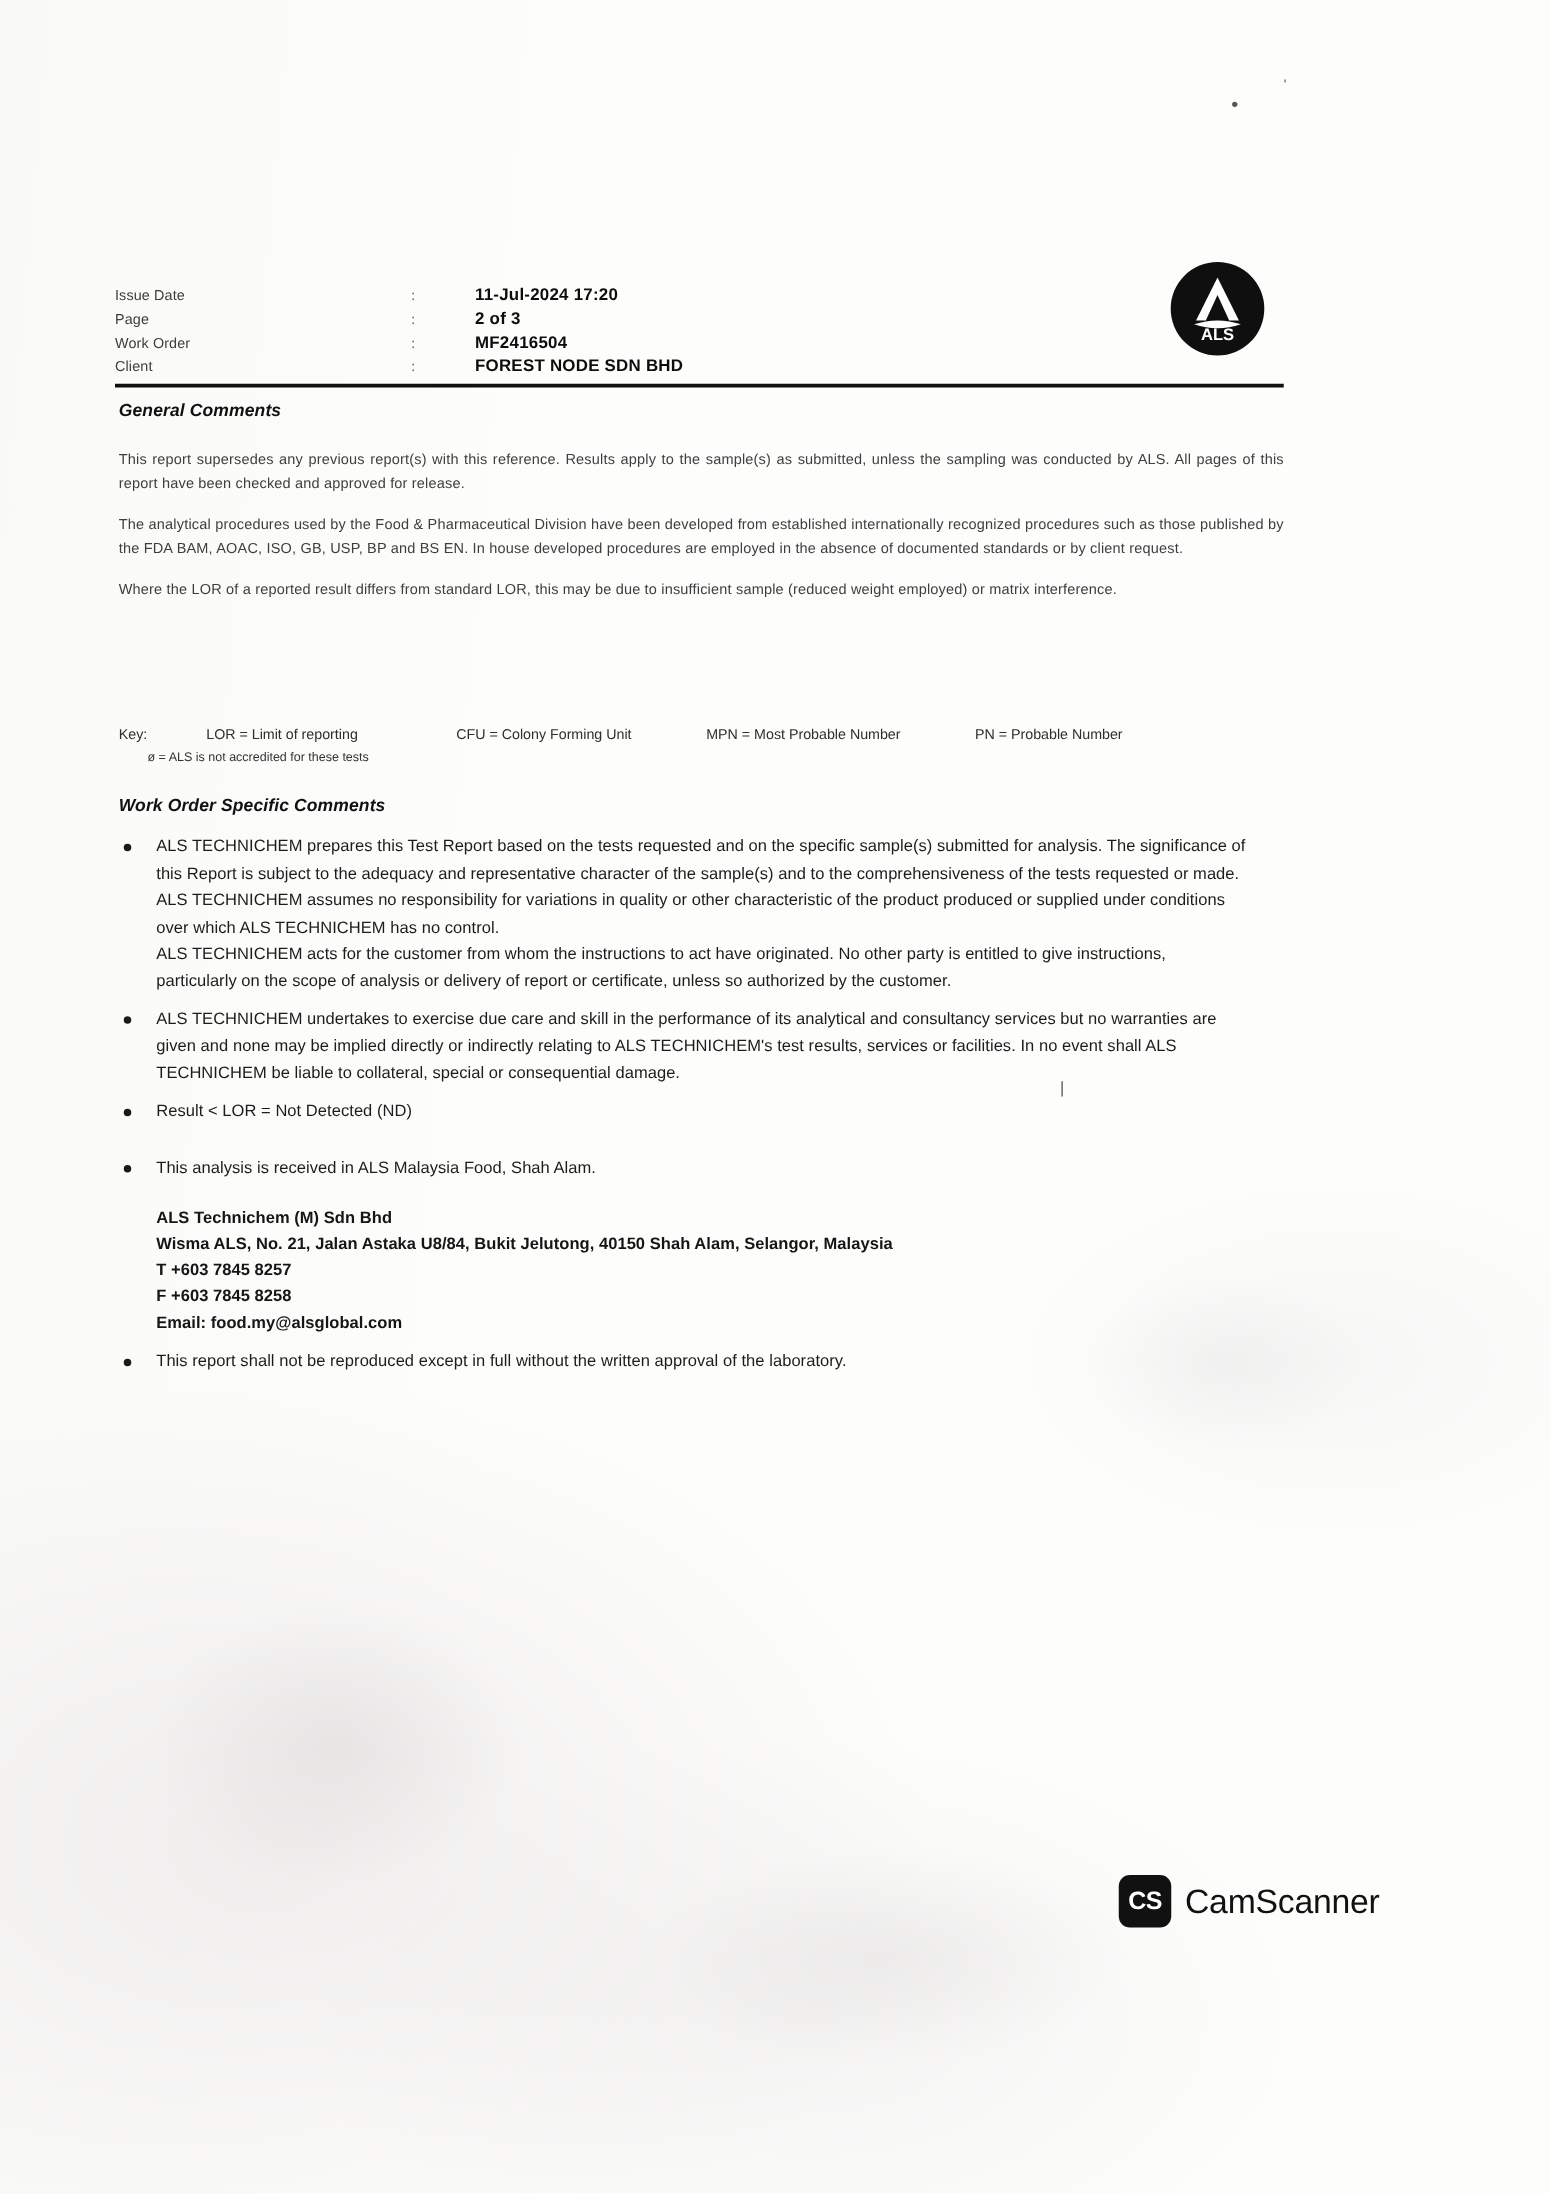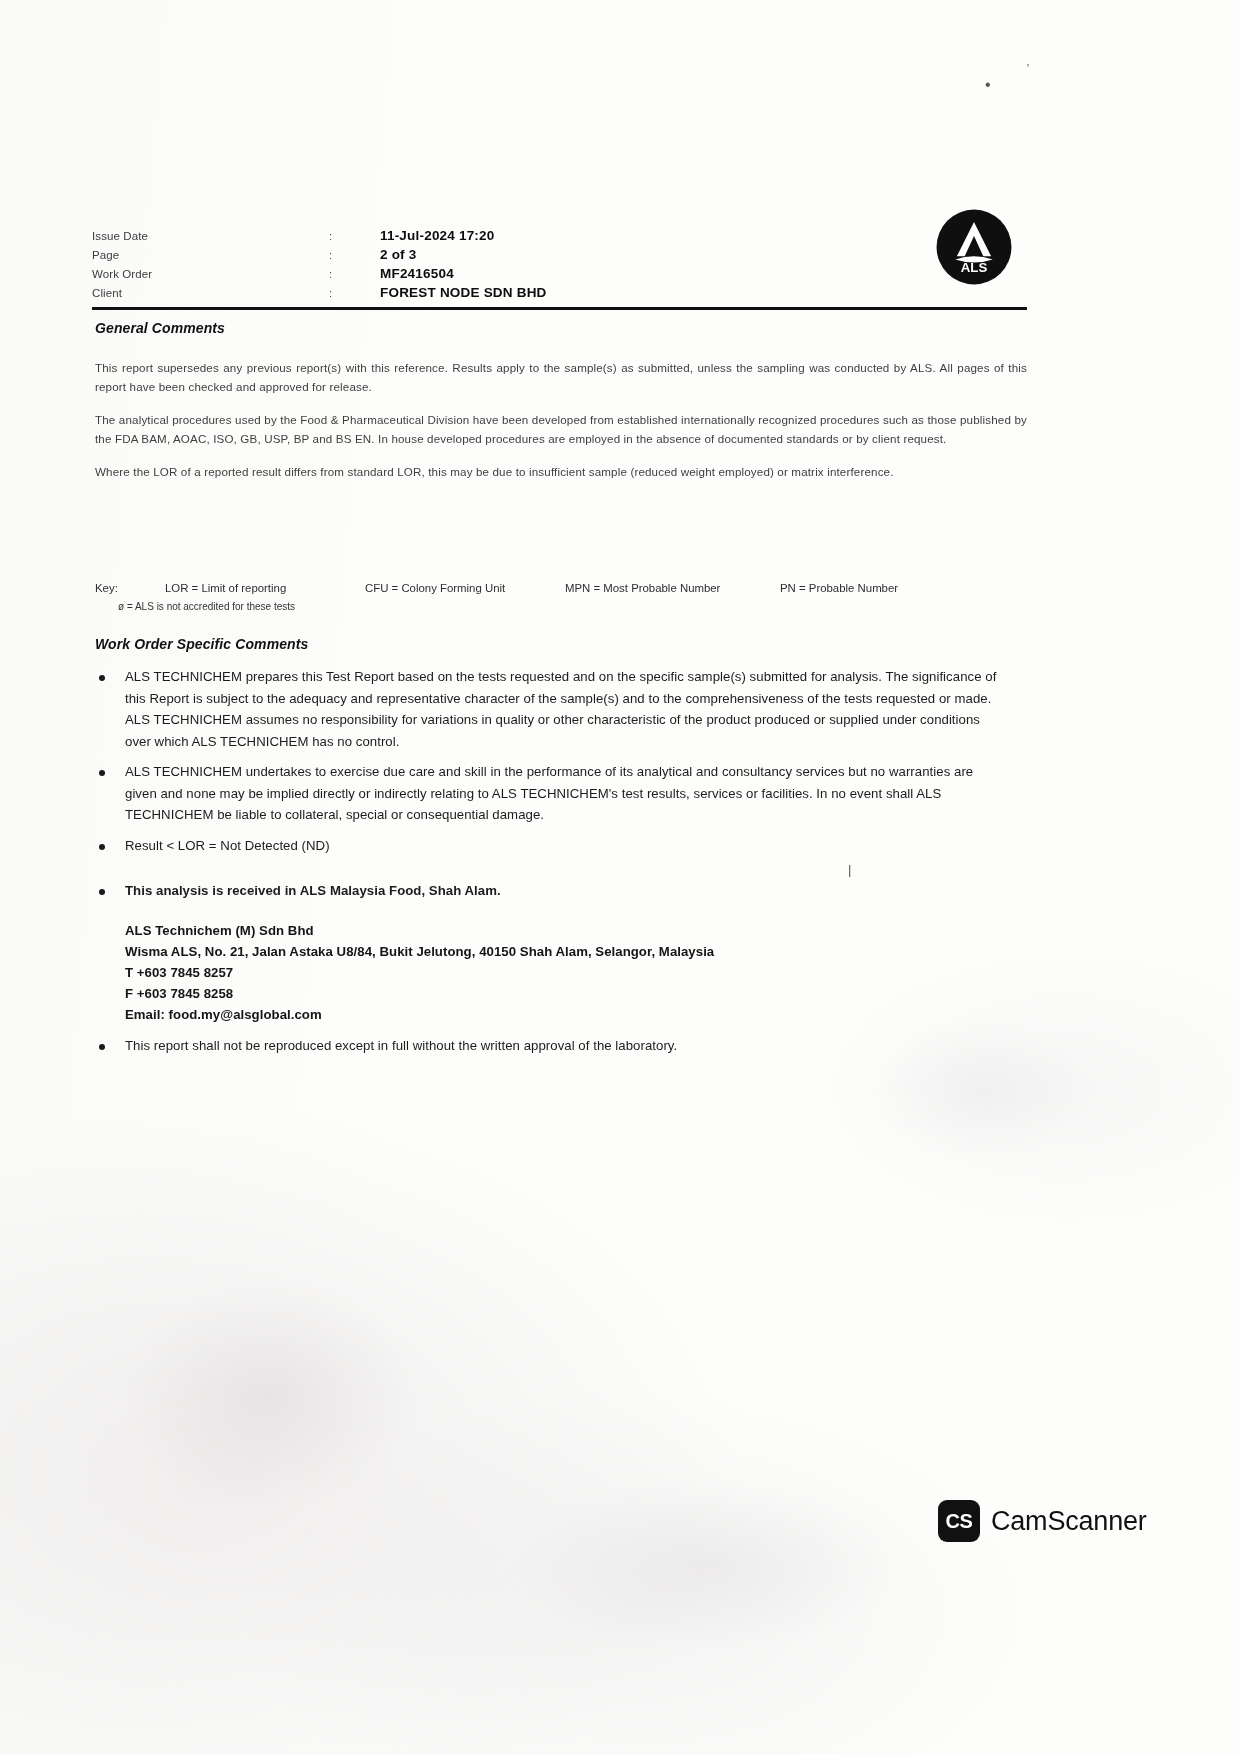--- a/index.html
+++ b/index.html
@@ -179,21 +179,21 @@
   }
   .bullet p {
     margin: 0;
     font-size: 13.2px;
     line-height: 21.5px;
     color: #1c1c1c;
     letter-spacing: 0.05px;
     filter: blur(0.22px);
   }
   .bullet p + p { margin-top: 0; }
-  .bullet p.bold { font-weight: bold; margin-top: 24px; }
+  .bullet p.bold { font-weight: normal; margin-top: 24px; }
 
   .addr {
     margin: 18px 0 10px 30px;
   }
   .addr div {
     font-size: 13.2px;
     line-height: 21px;
     font-weight: bold;
     color: #151515;
     letter-spacing: 0.05px;
@@ -211,21 +211,20 @@
 
   
   .camscanner {
     position: absolute;
     left: 895px;
     top: 1500px;
     display: flex;
     align-items: center;
     gap: 11px;
     z-index: 4;
-    margin-left: 43px;
   }
   .cs-badge {
     width: 42px;
     height: 42px;
     border-radius: 9px;
     background: #111;
     color: #fff;
     font-size: 20px;
     font-weight: bold;
     letter-spacing: -0.5px;
@@ -300,20 +299,21 @@
       <span class="seg key-seg-1">Key:</span><span class="seg key-seg-2">LOR = Limit of reporting</span><span class="seg key-seg-3">CFU = Colony Forming Unit</span><span class="seg key-seg-4">MPN = Most Probable Number</span><span class="seg">PN = Probable Number</span>
     </div>
     <div class="key-note">ø = ALS is not accredited for these tests</div>
 
     <h2 class="section" id="h-specific">Work Order Specific Comments</h2>
 
     <div class="bullets">
 
       <div class="bullet">
         <p>ALS TECHNICHEM prepares this Test Report based on the tests requested and on the specific sample(s) submitted for analysis. The significance of this Report is subject to the adequacy and representative character of the sample(s) and to the comprehensiveness of the tests requested or made.  ALS TECHNICHEM assumes no responsibility for variations in quality or other characteristic of the product produced or supplied under conditions over which ALS TECHNICHEM has no control.</p>
+        <p>ALS TECHNICHEM acts for the customer from whom the instructions to act have originated. No other party is entitled to give instructions, particularly on the scope of analysis or delivery of report or certificate, unless so authorized by the customer.</p>
       </div>
 
       <div class="bullet">
         <p>ALS TECHNICHEM undertakes to exercise due care and skill in the performance of its analytical and consultancy services but no warranties are given and none may be implied directly or indirectly relating to ALS TECHNICHEM's test results, services or facilities. In no event shall ALS TECHNICHEM be liable to collateral, special or consequential damage.</p>
       </div>
 
       <div class="bullet">
         <p>Result &lt; LOR = Not Detected (ND)</p>
       </div>
 

